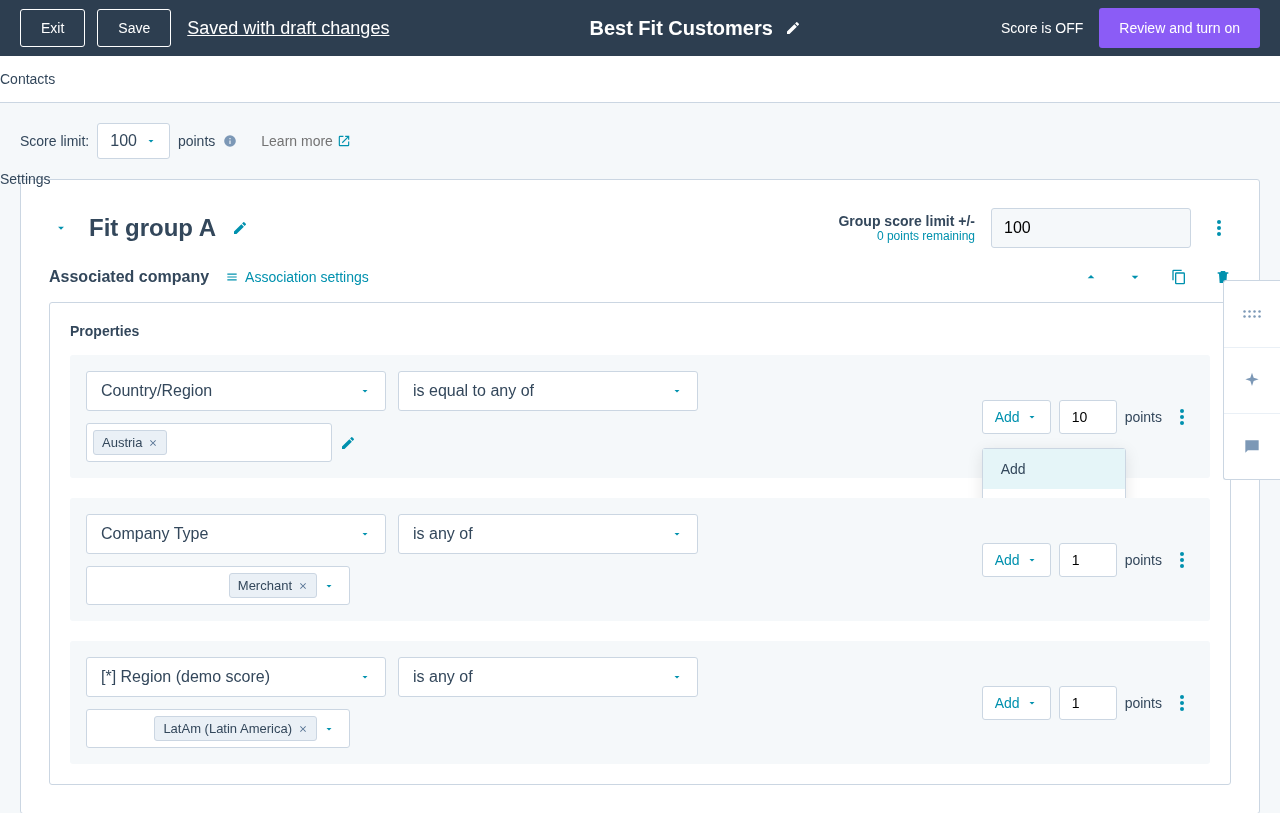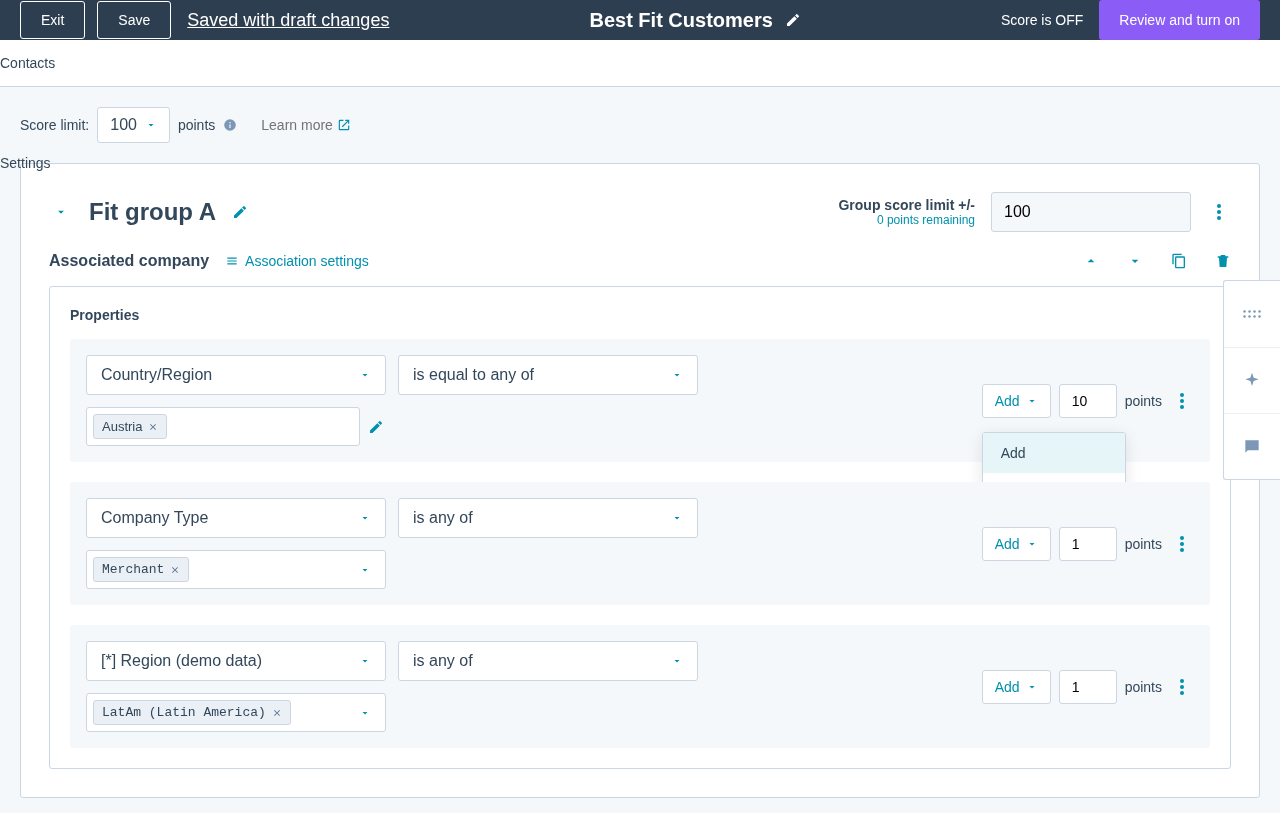--- a/index.html
+++ b/index.html
@@ -1,19 +1,19 @@
 <!DOCTYPE html>
 <html><head>
   <meta charset="utf-8">
   <style>
     * { margin: 0; padding: 0; box-sizing: border-box; }
     body { font-family: -apple-system, BlinkMacSystemFont, "Segoe UI", Helvetica, Arial, sans-serif; font-size: 14px; color: #33475b; background: #f5f8fa; width: 1280px; }
     
     
-    .header { background: #2d3e50; color: white; display: flex; align-items: center; padding: 8px 20px; height: 40px; }
+    .header { background: #2d3e50; color: white; display: flex; align-items: center; padding: 8px 20px; height: 56px; }
     .btn-outline { background: transparent; border: 1px solid white; color: white; padding: 10px 20px; font-size: 14px; font-weight: 500; cursor: pointer; border-radius: 3px; }
     .btn-outline + .btn-outline { margin-left: 12px; }
     .saved-text { margin-left: 16px; text-decoration: underline; color: white; font-size: 18px; }
     .title-section { flex: 1; display: flex; justify-content: center; align-items: center; gap: 12px; }
     .title-text { font-size: 20px; font-weight: 600; color: white; }
     .edit-icon { width: 16px; height: 16px; fill: white; cursor: pointer; }
     .score-status { margin-right: 16px; font-size: 14px; }
     .btn-primary { background: #8b5cf6; border: none; color: white; padding: 12px 20px; font-size: 14px; font-weight: 500; cursor: pointer; border-radius: 3px; }
     
     
@@ -60,22 +60,22 @@
     
     
     .prop-block { background: #f5f8fa; border-radius: 3px; padding: 16px; margin-bottom: 20px; position: relative; }
     .prop-block:last-child { margin-bottom: 0; }
     .prop-row1 { display: flex; gap: 12px; margin-bottom: 12px; }
     .prop-select { background: white; border: 1px solid #cbd6e2; border-radius: 3px; padding: 10px 14px; display: flex; align-items: center; justify-content: space-between; cursor: pointer; font-size: 16px; }
     .prop-select-1 { width: 300px; }
     .prop-select-2 { width: 300px; }
     .caret-down { width: 12px; height: 12px; fill: #0091ae; }
     .prop-row2 { display: flex; align-items: center; gap: 8px; }
-    .chips-container { background: white; border: 1px solid #cbd6e2; border-radius: 3px; padding: 6px; width: 274px; display: flex; align-items: center; gap: 6px; }
-    .chips-container.with-caret { width: 300px; justify-content: space-between; font-family: Liberation Mono, monospace; }
+    .chips-container { background: white; border: 1px solid #cbd6e2; border-radius: 3px; padding: 6px; width: 246px; display: flex; align-items: center; gap: 6px; }
+    .chips-container.with-caret { width: 264px; justify-content: flex-end; }
     .chips-inner { display: flex; gap: 6px; }
     .chip { background: #eaf0f6; border: 1px solid #cbd6e2; border-radius: 3px; padding: 4px 8px; display: flex; align-items: center; gap: 6px; font-size: 13px; }
     .chip-x { width: 10px; height: 10px; fill: #516f90; cursor: pointer; }
     
     
     .points-area { position: absolute; right: 16px; top: 50%; transform: translateY(-50%); display: flex; align-items: center; gap: 8px; }
     .add-select { background: white; border: 1px solid #cbd6e2; border-radius: 3px; padding: 8px 12px; display: flex; align-items: center; gap: 6px; cursor: pointer; font-size: 14px; color: #0091ae; font-weight: 500; }
     .points-input { background: white; border: 1px solid #cbd6e2; border-radius: 3px; padding: 8px 12px; width: 58px; font-size: 14px; }
     .points-label { font-size: 14px; color: #33475b; }
     
@@ -289,21 +289,21 @@
                 <circle cx="2" cy="8" r="2"></circle>
                 <circle cx="2" cy="14" r="2"></circle>
               </svg>
           </div>
         </div>
       </div>
 
       <div class="prop-block">
         <div class="prop-row1">
           <div class="prop-select prop-select-1">
-            <span>[*] Region (demo data)</span>
+            <span>[*] Region (demo score)</span>
             <svg class="caret-down" viewBox="0 0 24 24">
                 <path d="M7 10l5 5 5-5z"></path>
               </svg>
           </div>
           <div class="prop-select prop-select-2">
             <span>is any of</span>
             <svg class="caret-down" viewBox="0 0 24 24">
                 <path d="M7 10l5 5 5-5z"></path>
               </svg>
           </div>

